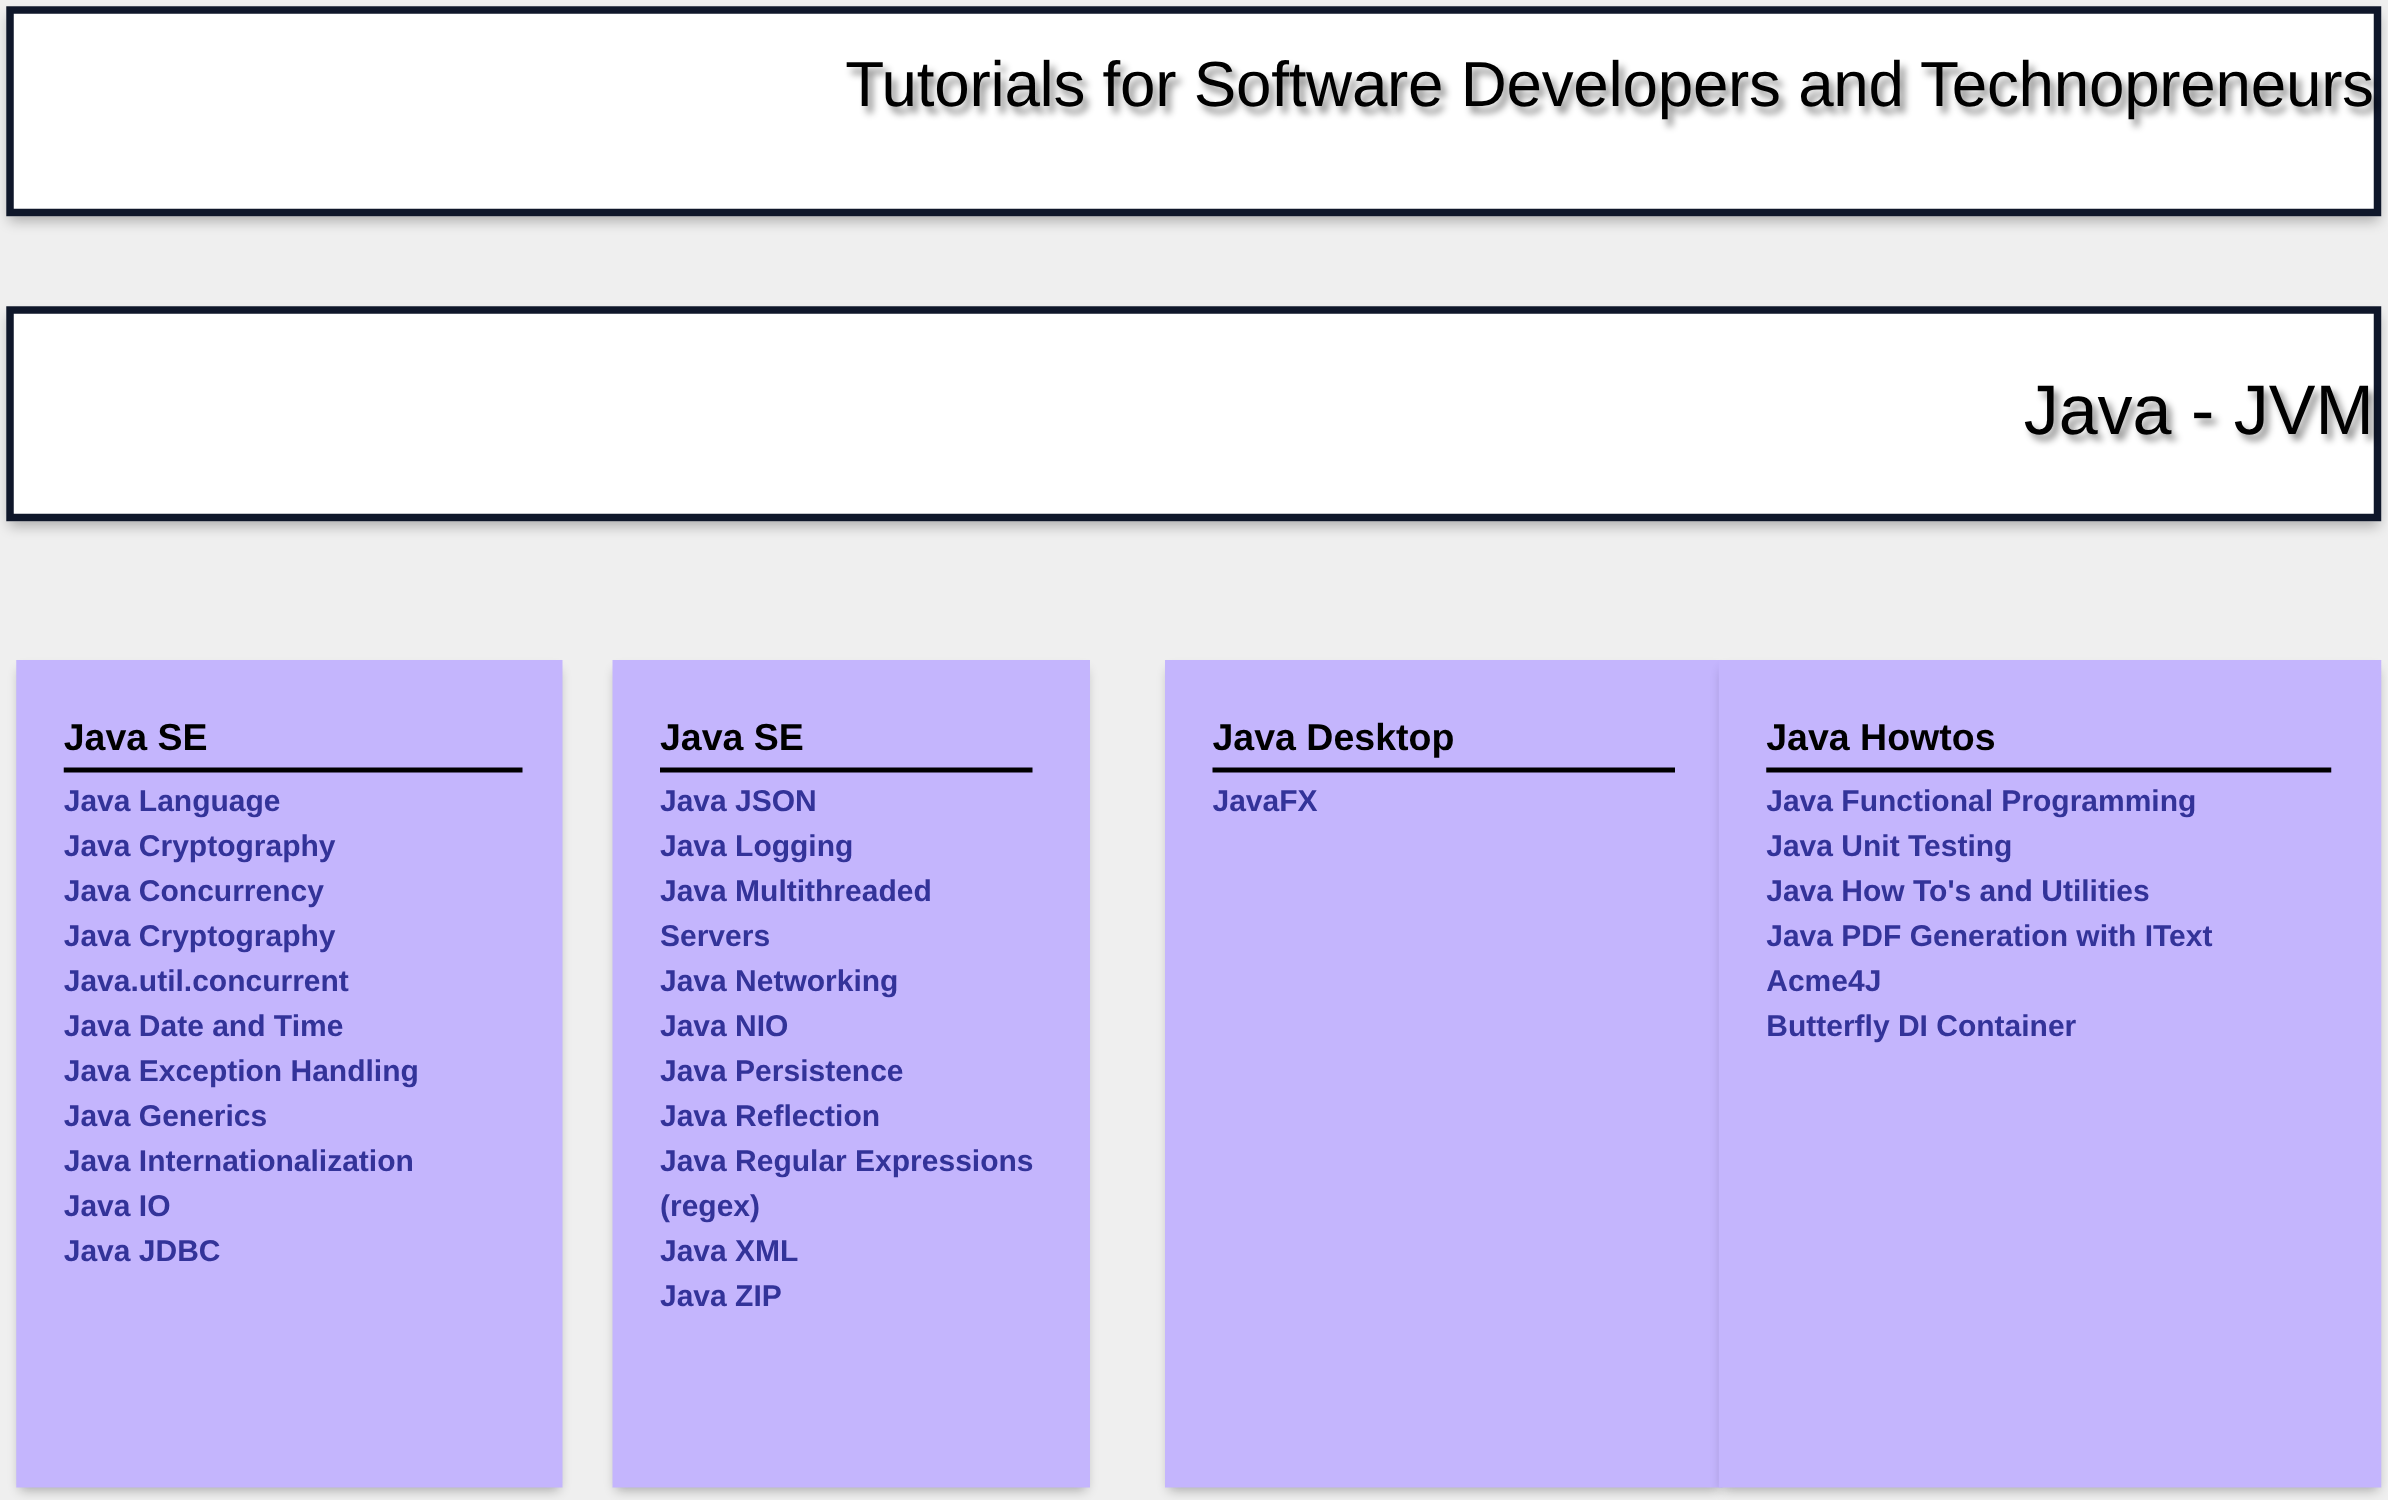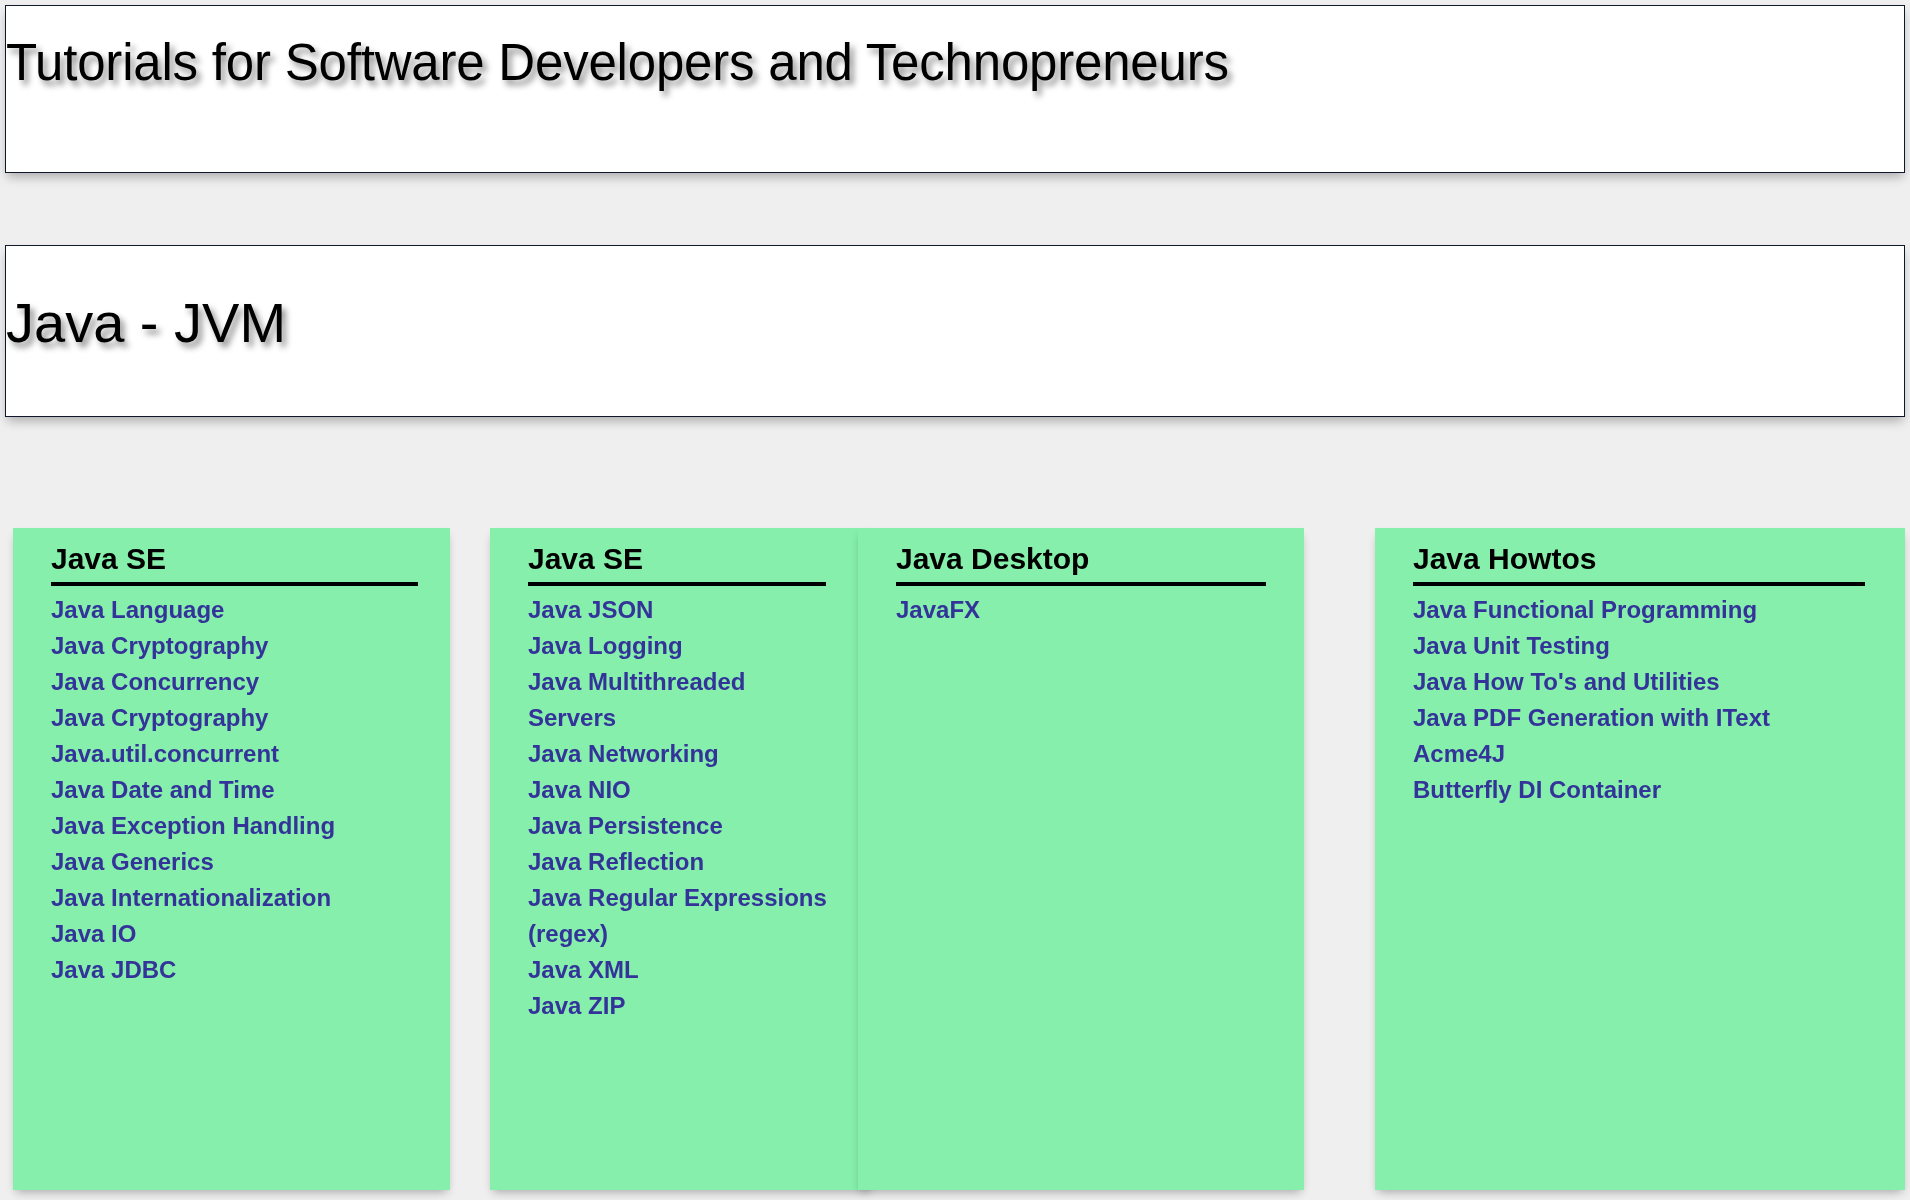--- a/index.html
+++ b/index.html
@@ -16,23 +16,23 @@
   .page {
     position: relative;
     width: 1910px;
     height: 1200px;
     background: #efefef;
   }
 
   
   .panel {
     background: #ffffff;
-    border: 1px solid #0f172a;
+    border: 6px solid #0f172a;
     box-shadow: 0 6px 10px -2px rgba(0,0,0,0.28);
-    text-align: left;
+    text-align: right;
   }
 
   .site-banner {
     position: absolute;
     left: 5px;
     top: 5px;
     width: 1900px;
     height: 168px;
     padding-top: 28px;
   }
@@ -71,29 +71,29 @@
     left: 0;
     top: 528px;
     width: 1910px;
     height: 668px;
   }
 
   .card {
     position: absolute;
     top: 0;
     height: 662px;
-    background: #86efac;
+    background: #c4b5fd;
     box-shadow: 0 5px 9px -3px rgba(0,0,0,0.30);
-    padding: 14px 38px 10px 38px;
+    padding: 46px 38px 10px 38px;
     overflow: hidden;
   }
 
   .card-1 { left: 13px;   width: 437px; }
   .card-2 { left: 490px;  width: 382px; }
-  .card-3 { left: 858px;  width: 446px; }
+  .card-3 { left: 932px;  width: 446px; }
   .card-4 { left: 1375px; width: 530px; }
 
   .card-heading {
     font-size: 30px;
     font-weight: bold;
     color: #000000;
     margin: 0 0 6px 0;
     padding-bottom: 5px;
     border-bottom: 4px solid #000000;
     line-height: 1.15;

